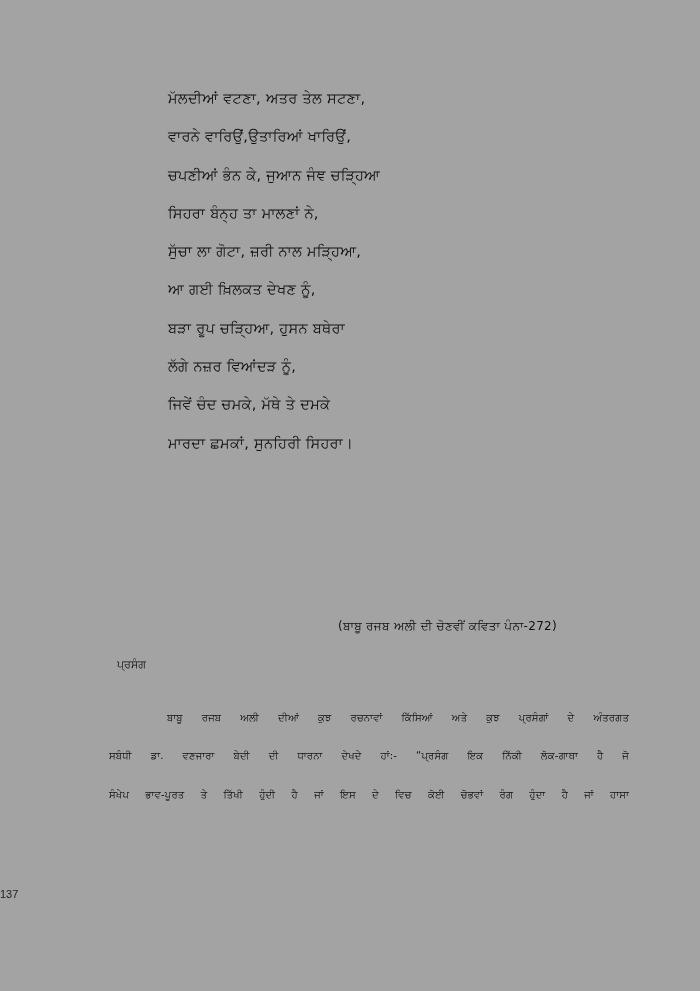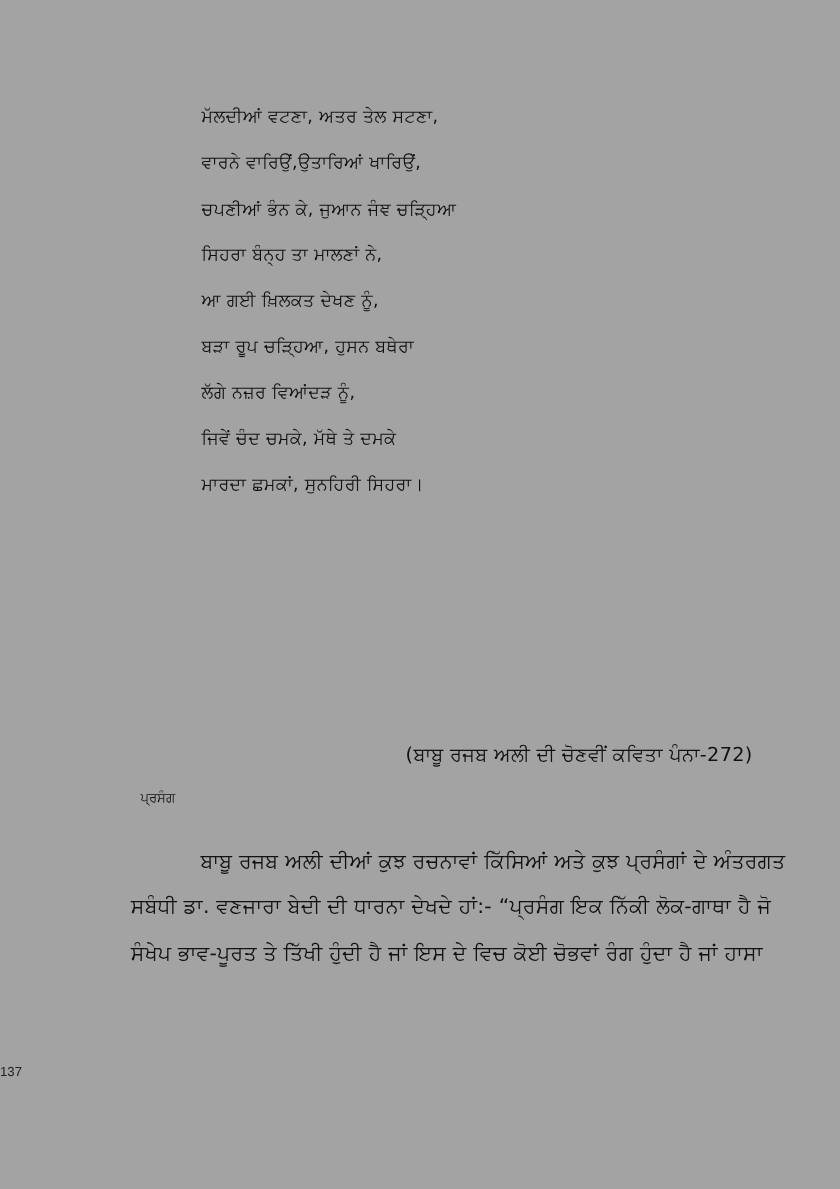--- a/index.html
+++ b/index.html
@@ -34,42 +34,42 @@
       font-size: 14.5px;
       height: 38.3px;
       line-height: 24px;
       white-space: nowrap;
       letter-spacing: 0.3px;
     }
     .citation {
       position: absolute;
       left: 338px;
       top: 619px;
-      font-size: 16px;
+      font-size: 12px;
       white-space: nowrap;
       letter-spacing: 0.3px;
     }
     .section-heading {
       position: absolute;
       left: 117px;
       top: 658px;
       font-size: 11px;
       font-weight: normal;
       white-space: nowrap;
     }
     .paragraph {
       position: absolute;
       left: 109px;
       top: 706px;
       width: 520px;
       margin: 0;
       padding: 0;
     }
     .para-line {
-      font-size: 17px;
+      font-size: 10px;
       height: 38.3px;
       line-height: 24px;
       white-space: nowrap;
       text-align: justify;
       text-align-last: justify;
       letter-spacing: 0.2px;
     }
     .para-line.first {
       padding-left: 58px;
     }
@@ -86,20 +86,21 @@
 </head>
 <body>
 
 <div class="page">
 
   <div class="poem">
     <div class="poem-line">ਮੱਲਦੀਆਂ ਵਟਣਾ, ਅਤਰ ਤੇਲ ਸਟਣਾ,</div>
     <div class="poem-line">ਵਾਰਨੇ ਵਾਰਿਉਂ,ਉਤਾਰਿਆਂ ਖਾਰਿਉਂ,</div>
     <div class="poem-line">ਚਪਣੀਆਂ ਭੰਨ ਕੇ, ਜੁਆਨ ਜੰਞ ਚੜ੍ਹਿਆ</div>
     <div class="poem-line">ਸਿਹਰਾ ਬੰਨ੍ਹ ਤਾ ਮਾਲਣਾਂ ਨੇ,</div>
+    <div class="poem-line">ਸੁੱਚਾ ਲਾ ਗੋਟਾ, ਜ਼ਰੀ ਨਾਲ ਮੜ੍ਹਿਆ,</div>
     <div class="poem-line">ਆ ਗਈ ਖ਼ਿਲਕਤ ਦੇਖਣ ਨੂੰ,</div>
     <div class="poem-line">ਬੜਾ ਰੂਪ ਚੜ੍ਹਿਆ, ਹੁਸਨ ਬਥੇਰਾ</div>
     <div class="poem-line">ਲੱਗੇ ਨਜ਼ਰ ਵਿਆਂਦੜ ਨੂੰ,</div>
     <div class="poem-line">ਜਿਵੇਂ ਚੰਦ ਚਮਕੇ, ਮੱਥੇ ਤੇ ਦਮਕੇ</div>
     <div class="poem-line">ਮਾਰਦਾ ਛਮਕਾਂ, ਸੁਨਹਿਰੀ ਸਿਹਰਾ।</div>
   </div>
 
   <div class="citation">(ਬਾਬੂ ਰਜਬ ਅਲੀ ਦੀ ਚੋਣਵੀਂ ਕਵਿਤਾ ਪੰਨਾ-272)</div>
 
   <div class="section-heading">ਪ੍ਰਸੰਗ</div>

